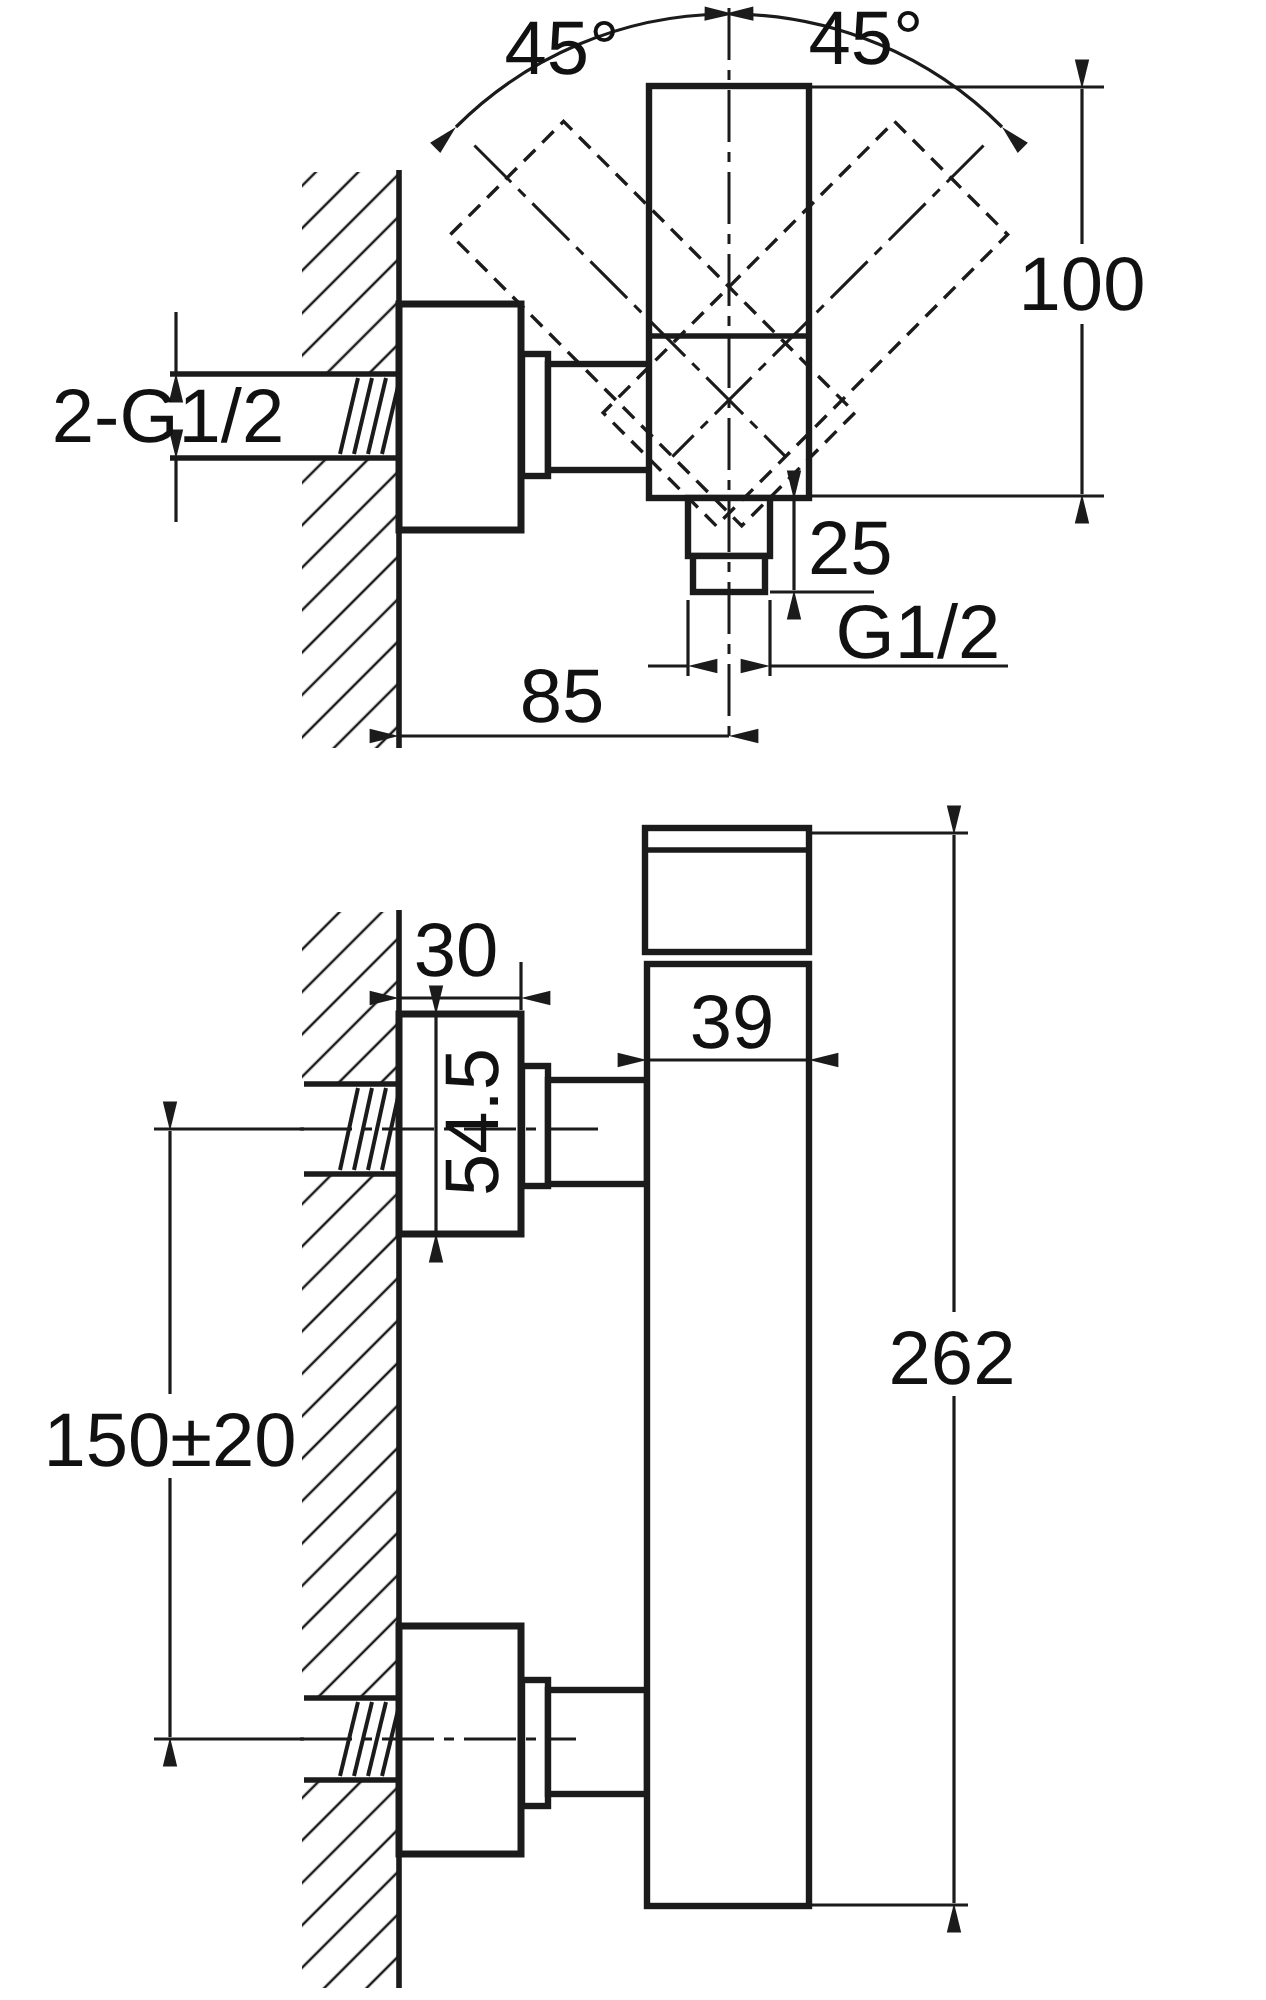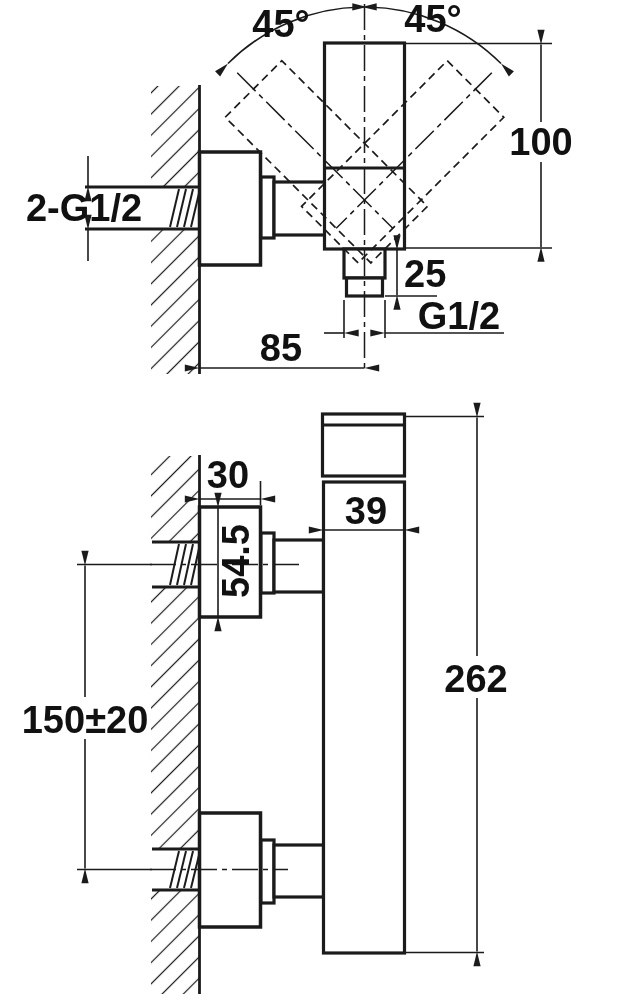--- a/index.html
+++ b/index.html
@@ -1,18 +1,18 @@
 <!DOCTYPE html>
 <html><head>
 <meta charset="utf-8">
 <style>
   html,body{margin:0;padding:0;background:#ffffff;}
   .canvas{
     position:relative;width:633px;height:1000px;background:#ffffff;
-    font-family:"Liberation Sans", sans-serif;overflow:hidden;font-weight:bold;
+    font-family:"Liberation Sans", sans-serif;overflow:hidden;
   }
   svg{position:absolute;left:0;top:0;}
   .outline{fill:#ffffff;stroke:#1b1b1b;stroke-width:3.2;}
   .outline-thick{fill:#ffffff;stroke:#1b1b1b;stroke-width:3.5;}
   .pline{fill:none;stroke:#1b1b1b;stroke-width:2.8;}
   .thin{fill:none;stroke:#1b1b1b;stroke-width:1.6;}
   .dim{fill:none;stroke:#1b1b1b;stroke-width:1.6;}
   .dashed{fill:none;stroke:#1b1b1b;stroke-width:1.7;stroke-dasharray:8 5;}
   .cline{fill:none;stroke:#1b1b1b;stroke-width:1.5;stroke-dasharray:26 5 5 5;}
   .thread{fill:none;stroke:#1b1b1b;stroke-width:2;}

